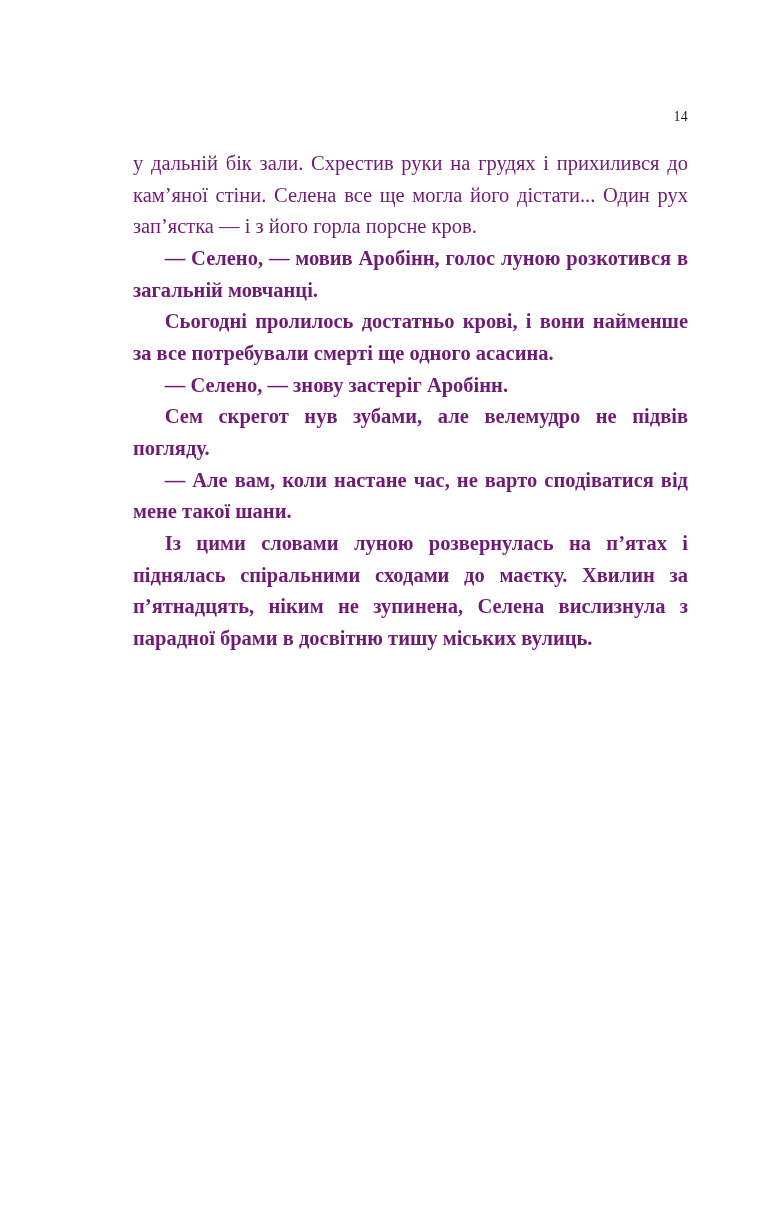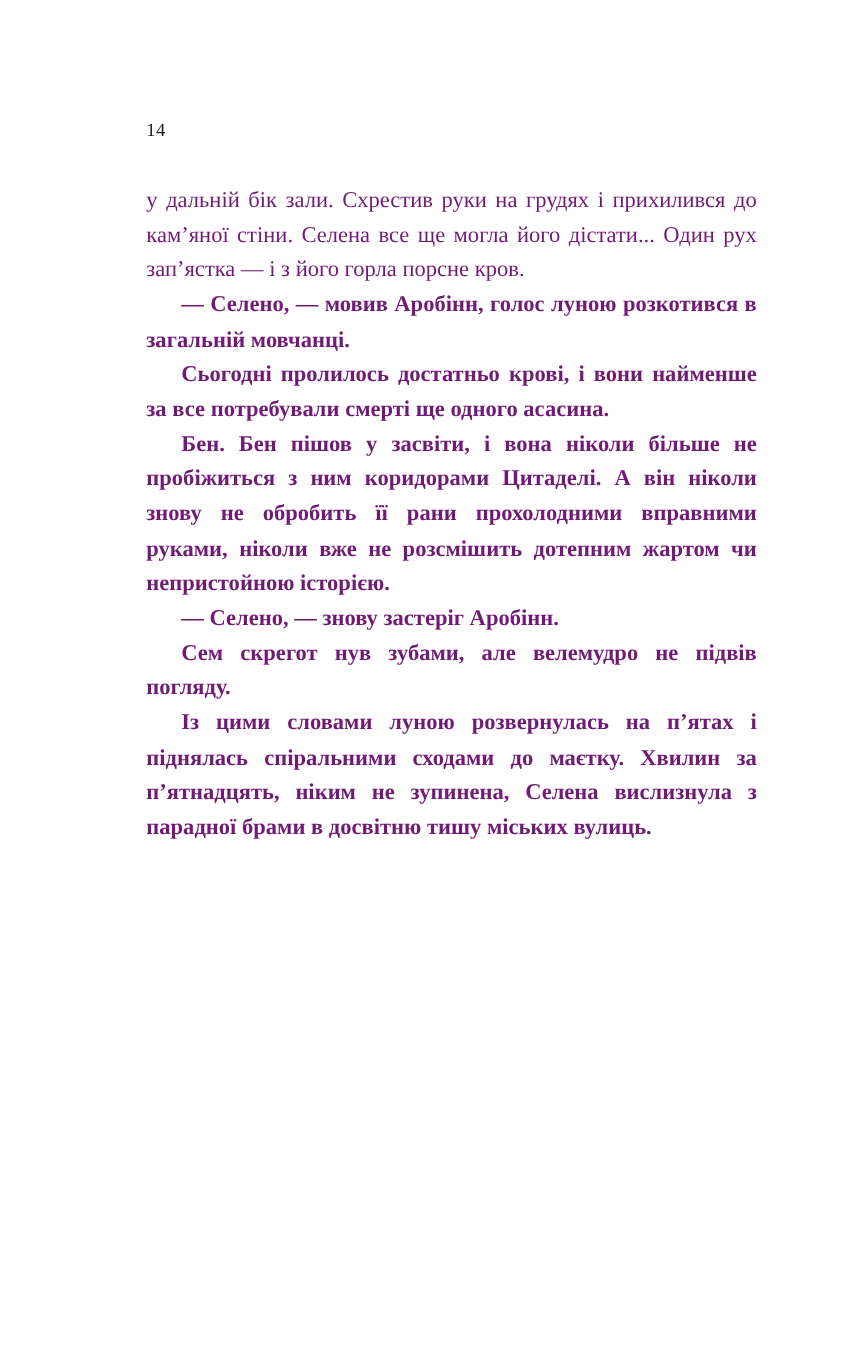--- a/index.html
+++ b/index.html
@@ -15,25 +15,26 @@
     overflow: hidden;
   }
   .page {
     position: relative;
     width: 780px;
     height: 1223px;
     box-sizing: border-box;
     padding: 110px 92px 0 133px;
   }
   .page-number {
-    font-size: 17px;
+    font-size: 14px;
     letter-spacing: 0.3px;
     color: #1a1a1a;
-    margin: 0 0 40px 0;
+    margin: 0 0 24px 0;
     line-height: 1;
+    text-align: right;
   }
   .body-text {
     font-size: 20.5px;
     line-height: 1.545;
     text-align: justify;
     text-justify: inter-word;
     color: #701a75;
     hyphens: manual;
   }
   .body-text p {
@@ -49,19 +50,19 @@
 <body>
 
 <div class="page">
 
   <div class="page-number">14</div>
 
   <div class="body-text">
     <p class="para">у дальній бік зали. Схрестив руки на грудях і прихилився до кам’яної стіни. Селена все ще могла його дістати... Один рух зап’ястка — і з його горла порсне кров.</p>
     <p class="para indent">— Селено, — мовив Аробінн, голос луною розкотився в загальній мовчанці.</p>
     <p class="para indent">Сьогодні пролилось достатньо крові, і вони найменше за все потребували смерті ще одного асасина.</p>
-    <p class="para indent">Бен. Бен пішов у засвіти, і вона ніколи більше не пробіжиться з ним коридорами Цитаделі. А він ніколи знову не обробить її рани прохолодними вправними руками, ніколи вже не розсмішить дотепним жартом чи непристойною історією.</p>
     <p class="para indent">— Селено, — знову застеріг Аробінн.</p>
     <p class="para indent">Сем скрегот нув зубами, але велемудро не підвів погляду.</p>
+    <p class="para indent">— Але вам, коли настане час, не варто сподіватися від мене такої шани.</p>
     <p class="para indent">Із цими словами луною розвернулась на п’ятах і піднялась спіральними сходами до маєтку. Хвилин за п’ятнадцять, ніким не зупинена, Селена вислизнула з парадної брами в досвітню тишу міських вулиць.</p>
   </div>
 
 </div>
 
 </body></html>

